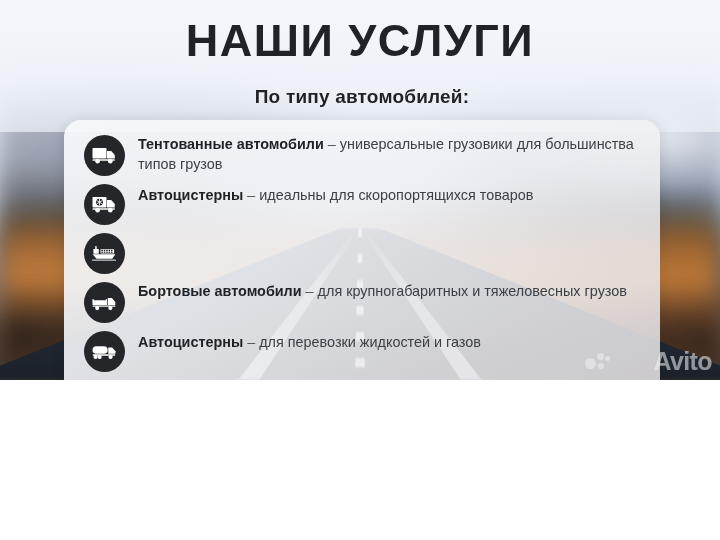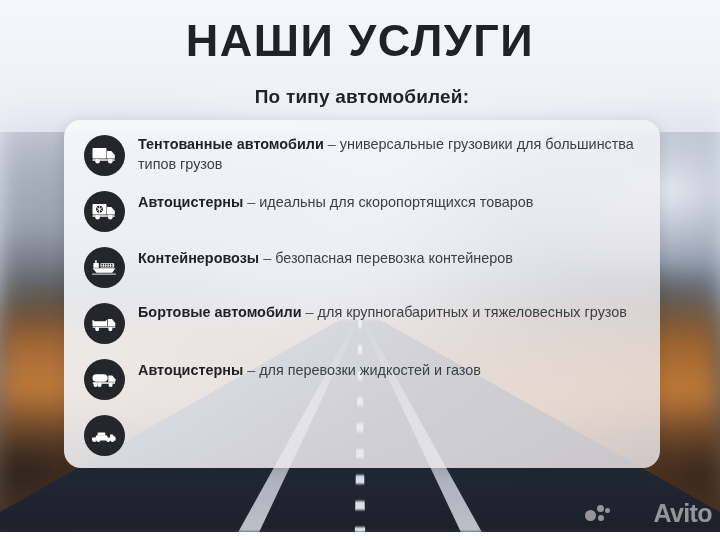--- a/index.html
+++ b/index.html
@@ -6,21 +6,21 @@
   * { margin:0; padding:0; box-sizing:border-box; }
 
   html,body{
     width:720px; height:540px;
     overflow:hidden;
     font-family:"Liberation Sans","DejaVu Sans",sans-serif;
   }
 
   #poster{
     position:relative;
-    width:720px; height:532px;
+    width:720px; height:380px;
     overflow:hidden;
     background:#3b82f6;
   }
 
   
   .bg-layer{ position:absolute; inset:0; }
 
   
   .bg-sky{
     background:linear-gradient(178deg,
@@ -131,21 +131,21 @@
     border-radius:17px;
     background:linear-gradient(150deg,
         rgba(247,249,252,0.93) 0%,
         rgba(243,245,249,0.90) 38%,
         rgba(237,236,239,0.86) 68%,
         rgba(233,228,228,0.84) 100%);
     box-shadow:0 2px 14px rgba(20,24,32,0.13);
     padding:14px 20px 12px 20px;
     display:flex;
     flex-direction:column;
-    justify-content:space-between;
+    justify-content:flex-start;
   }
 
   .row{
     display:flex;
     align-items:flex-start;
     margin-bottom:7px;
     min-height:40px;
   }
   .row:last-child{ margin-bottom:0; }
 
@@ -279,23 +279,20 @@
             <rect x="9.4" y="6.7" width="1.5" height="1.2"></rect>
             <rect x="11.8" y="6.7" width="1.5" height="1.2"></rect>
             <rect x="14.2" y="6.7" width="1.5" height="1.2"></rect>
             <rect x="16.6" y="6.7" width="1.5" height="1.2"></rect>
             <rect x="19" y="6.7" width="1.5" height="1.2"></rect>
           </g>
           <path d="M0.6 9.2h22.8l-3.2 4.6H4.5z"></path>
           <rect x="0" y="14.6" width="24" height="1.1" rx="0.5" opacity="0.75"></rect>
         </svg>
       </span>
-      <span class="row-text">
-        <b>Контейнеровозы</b><span class="dash"> – </span><span>безопасная перевозка контейнеров</span>
-      </span>
     </div>
 
     <div class="row two-line">
       <span class="icon-badge">
         <svg width="25" height="17" viewBox="0 0 25 17" fill="#fff" aria-hidden="true">
           <rect x="0.5" y="6.2" width="14.6" height="4.9" rx="0.6"></rect>
           <rect x="0.5" y="5.1" width="1.3" height="2"></rect>
           <rect x="13.8" y="5.1" width="1.3" height="2"></rect>
           <path d="M15.8 3.9h4.1l3.4 4v3.2h-7.5z"></path>
           <rect x="0.6" y="11.5" width="22.8" height="1.3" rx="0.5"></rect>

